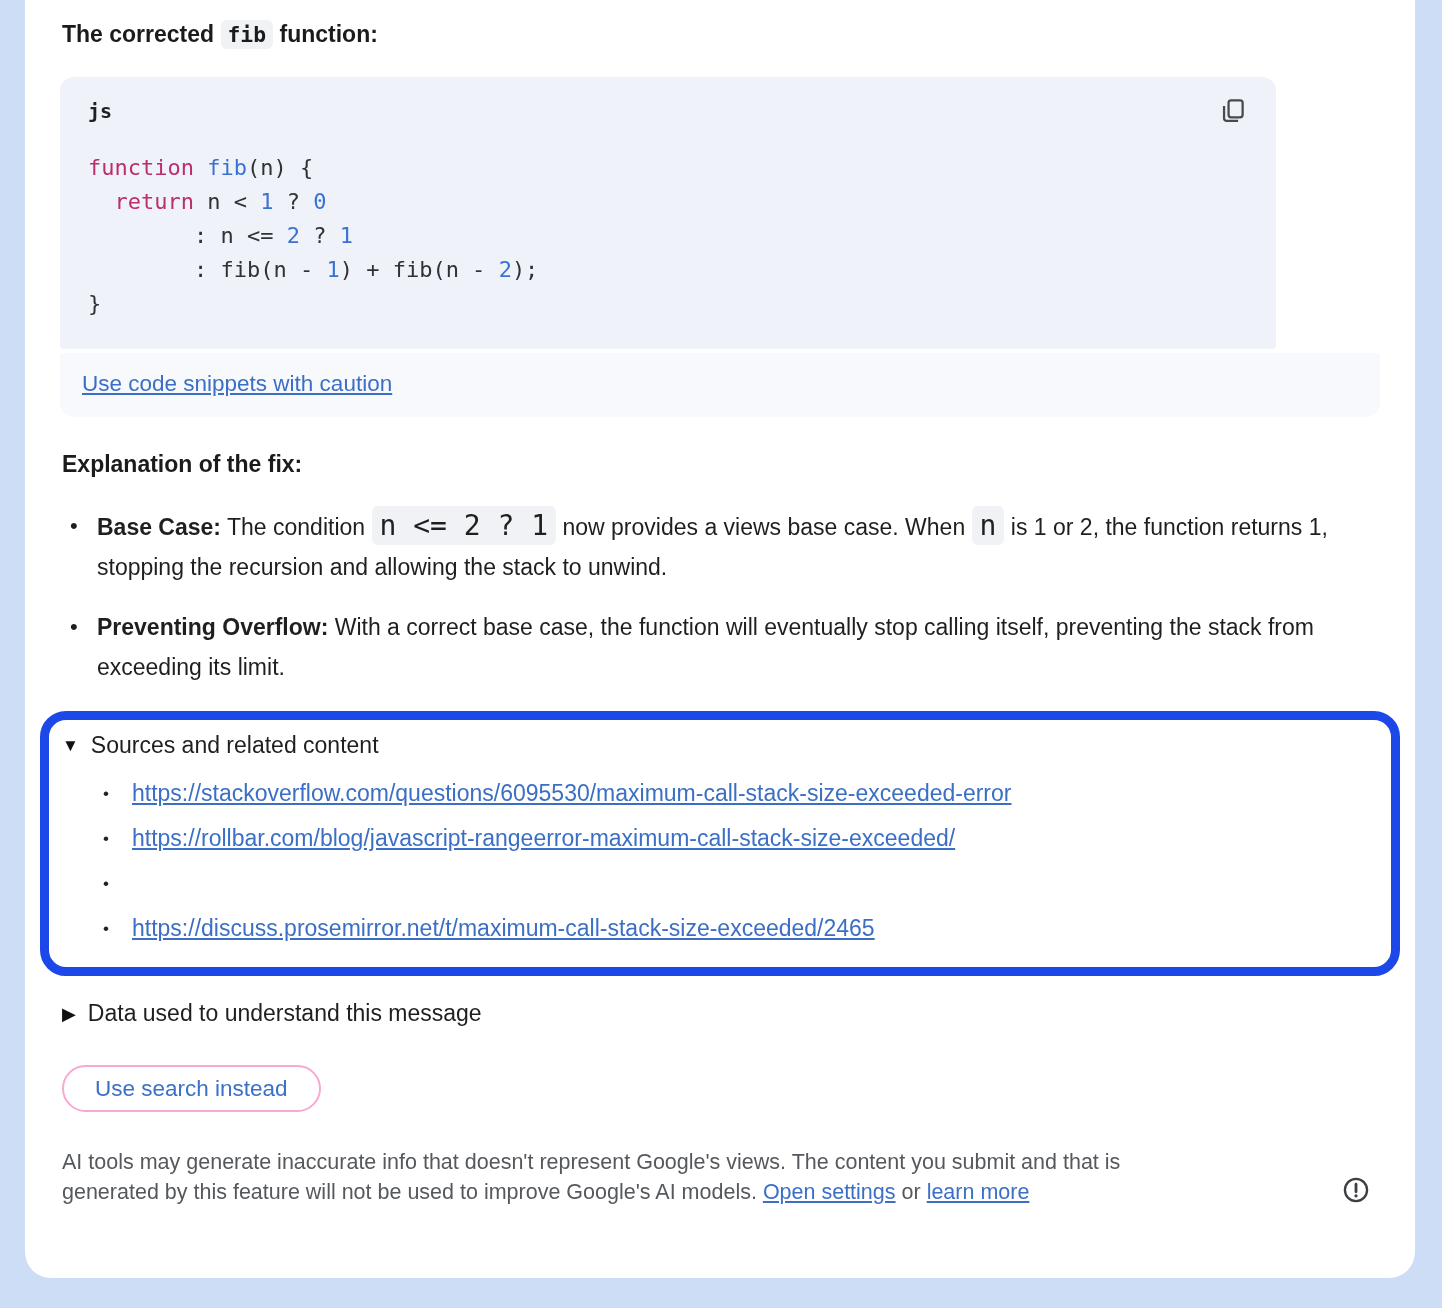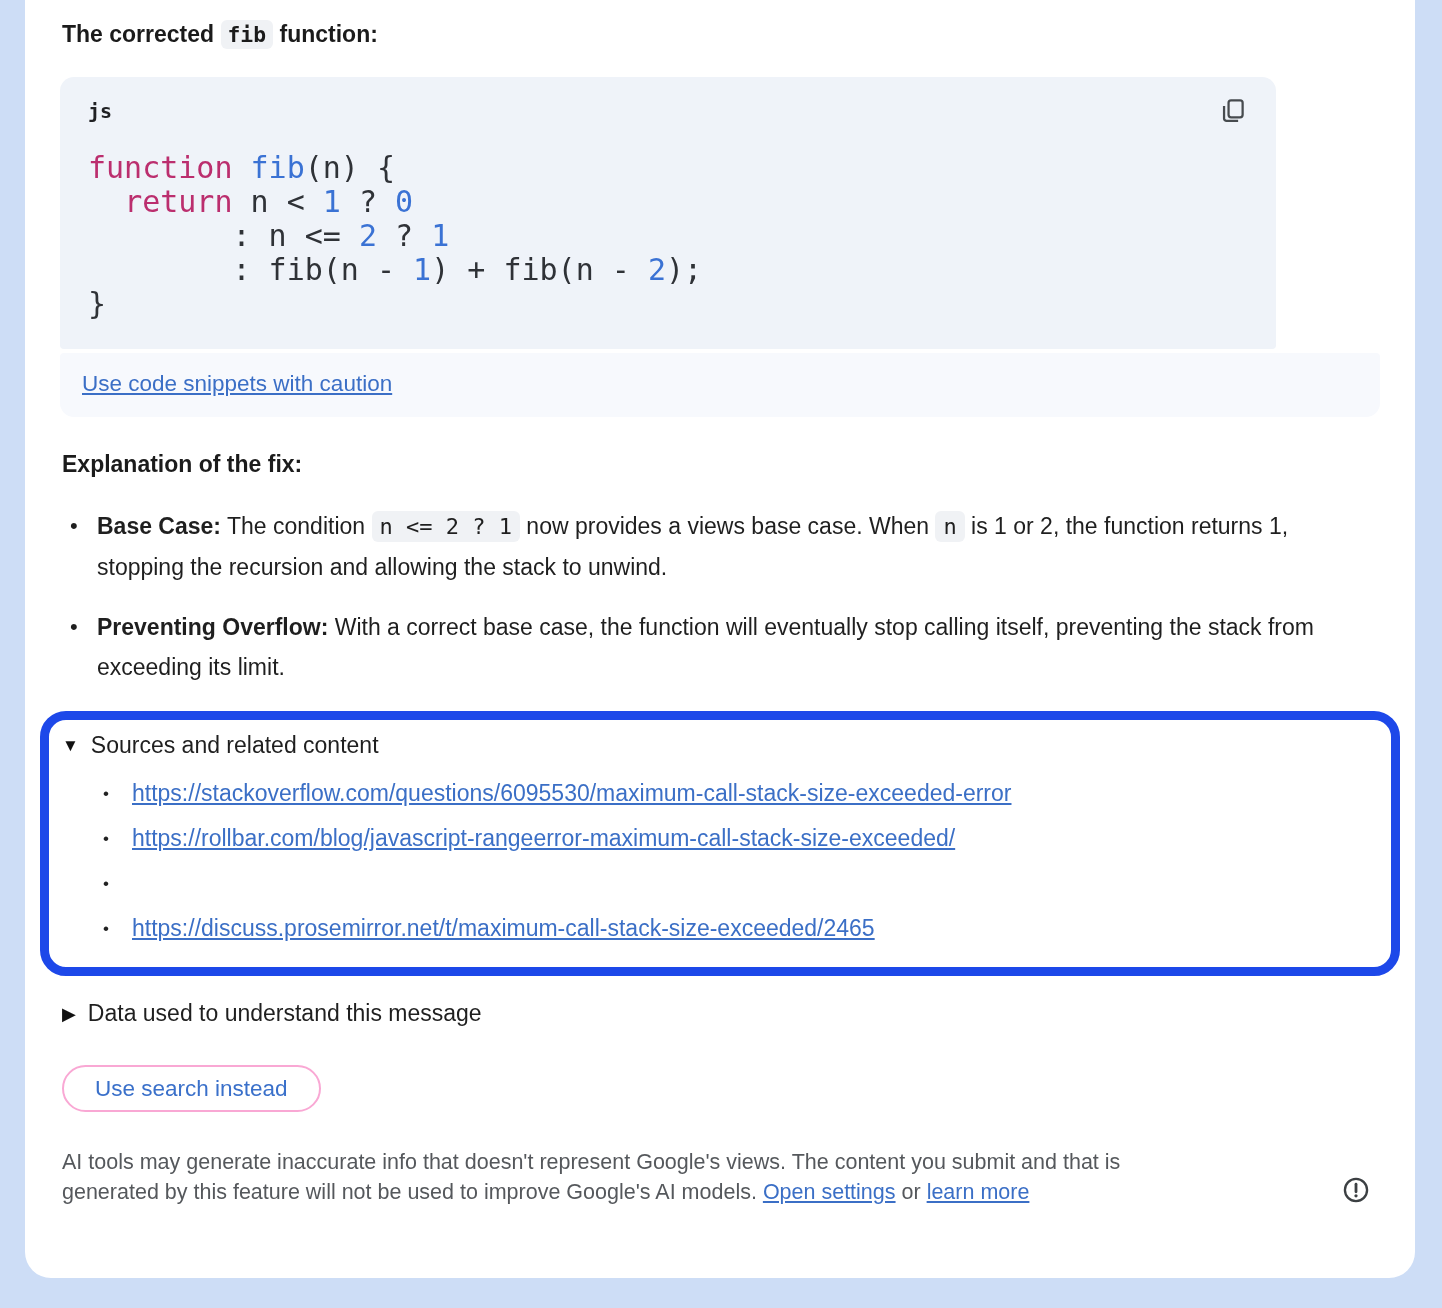--- a/index.html
+++ b/index.html
@@ -36,21 +36,21 @@
     margin-top: 26px;
     margin-left: -2px;
     width: 1216px;
     background: #eff3f9;
     border-radius: 14px 14px 4px 4px;
     padding: 22px 26px 28px 28px;
   }
   .code-header { display: flex; justify-content: space-between; align-items: flex-start; }
   .code-lang { font-family: "DejaVu Sans Mono", monospace; font-weight: bold; font-size: 20px; color: #202124; }
   .copy-btn { background: none; border: none; cursor: pointer; padding: 0; margin-top: -2px; margin-right: 4px; }
-  .code-body { margin-top: 24px; font-family: "DejaVu Sans Mono", monospace; font-size: 30px; line-height: 34px; white-space: pre; color: #2f3237; }
+  .code-body { margin-top: 24px; font-family: "DejaVu Sans Mono", monospace; font-size: 22px; line-height: 34px; white-space: pre; color: #2f3237; }
   .tok-kw  { color: #bb2e6e; }
   .tok-fn  { color: #3a72d4; }
   .tok-num { color: #3a72d4; }
   .tok-pl  { color: #2f3237; }
 
   .caution-bar {
     margin-top: 4px;
     margin-left: -2px;
     width: 1320px;
     background: #f7f9fd;
@@ -60,21 +60,21 @@
   a.link { color: #3b6fc6; text-decoration: underline; font-size: 22.5px; cursor: pointer; }
 
   
   .section-heading { margin-top: 34px; font-size: 23px; font-weight: bold; color: #1b1b1b; }
   .bullet-list { margin-top: 28px; }
   .bullet-item { display: flex; margin-top: 20px; font-size: 23px; line-height: 40px; }
   .bullet-item:first-child { margin-top: 0; }
   .bullet-dot { width: 35px; flex: 0 0 35px; padding-left: 8px; font-size: 22px; }
   .bullet-text { flex: 1; }
   .bullet-text b { font-weight: bold; }
-  .bullet-text .inline-code { font-size: 22px; padding: 3px 8px; }
+  .bullet-text .inline-code { font-size: 28px; padding: 3px 8px; }
 
   
   .sources-box {
     margin-top: 24px;
     margin-left: -22px;
     width: 1360px;
     border: 9px solid #1d48e9;
     border-radius: 26px;
     padding: 12px 16px 16px 13px;
     background: #ffffff;

